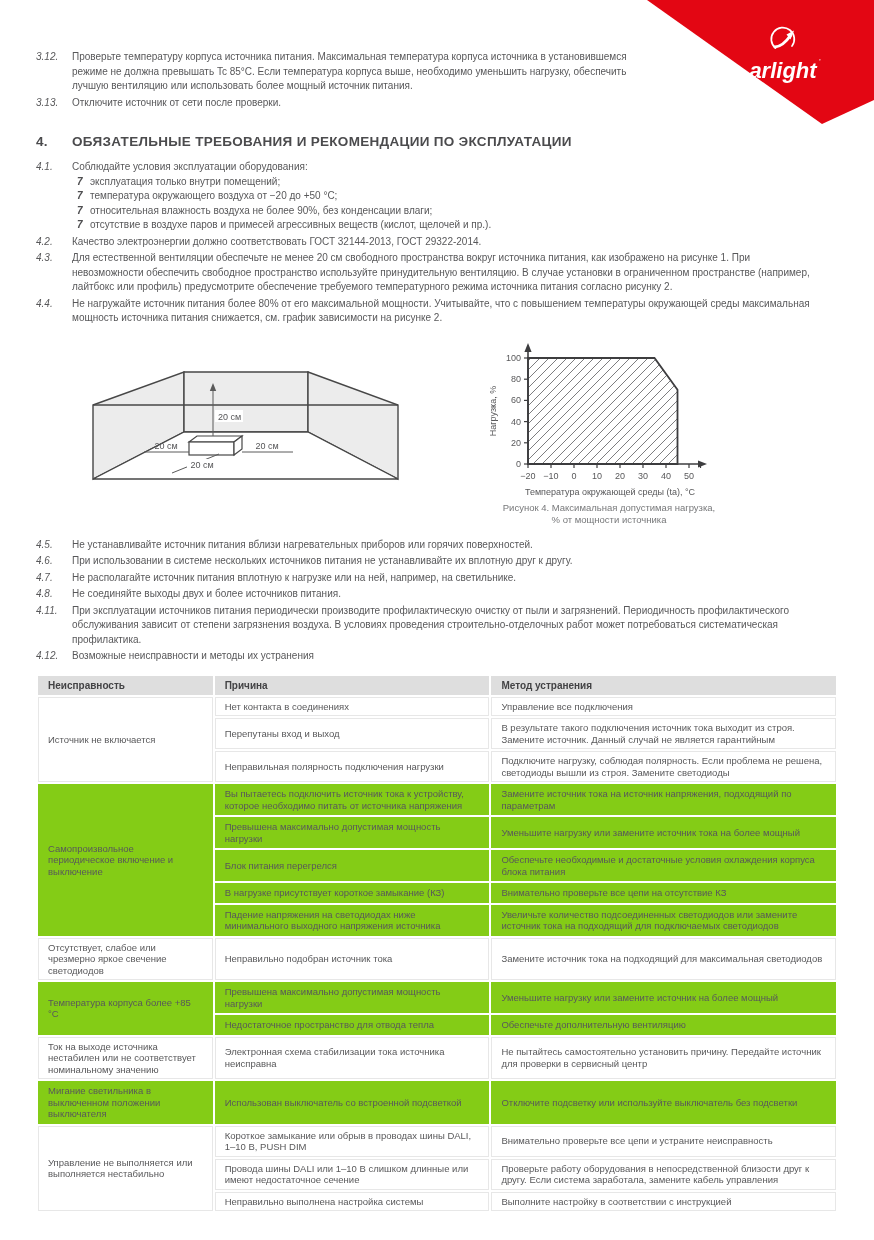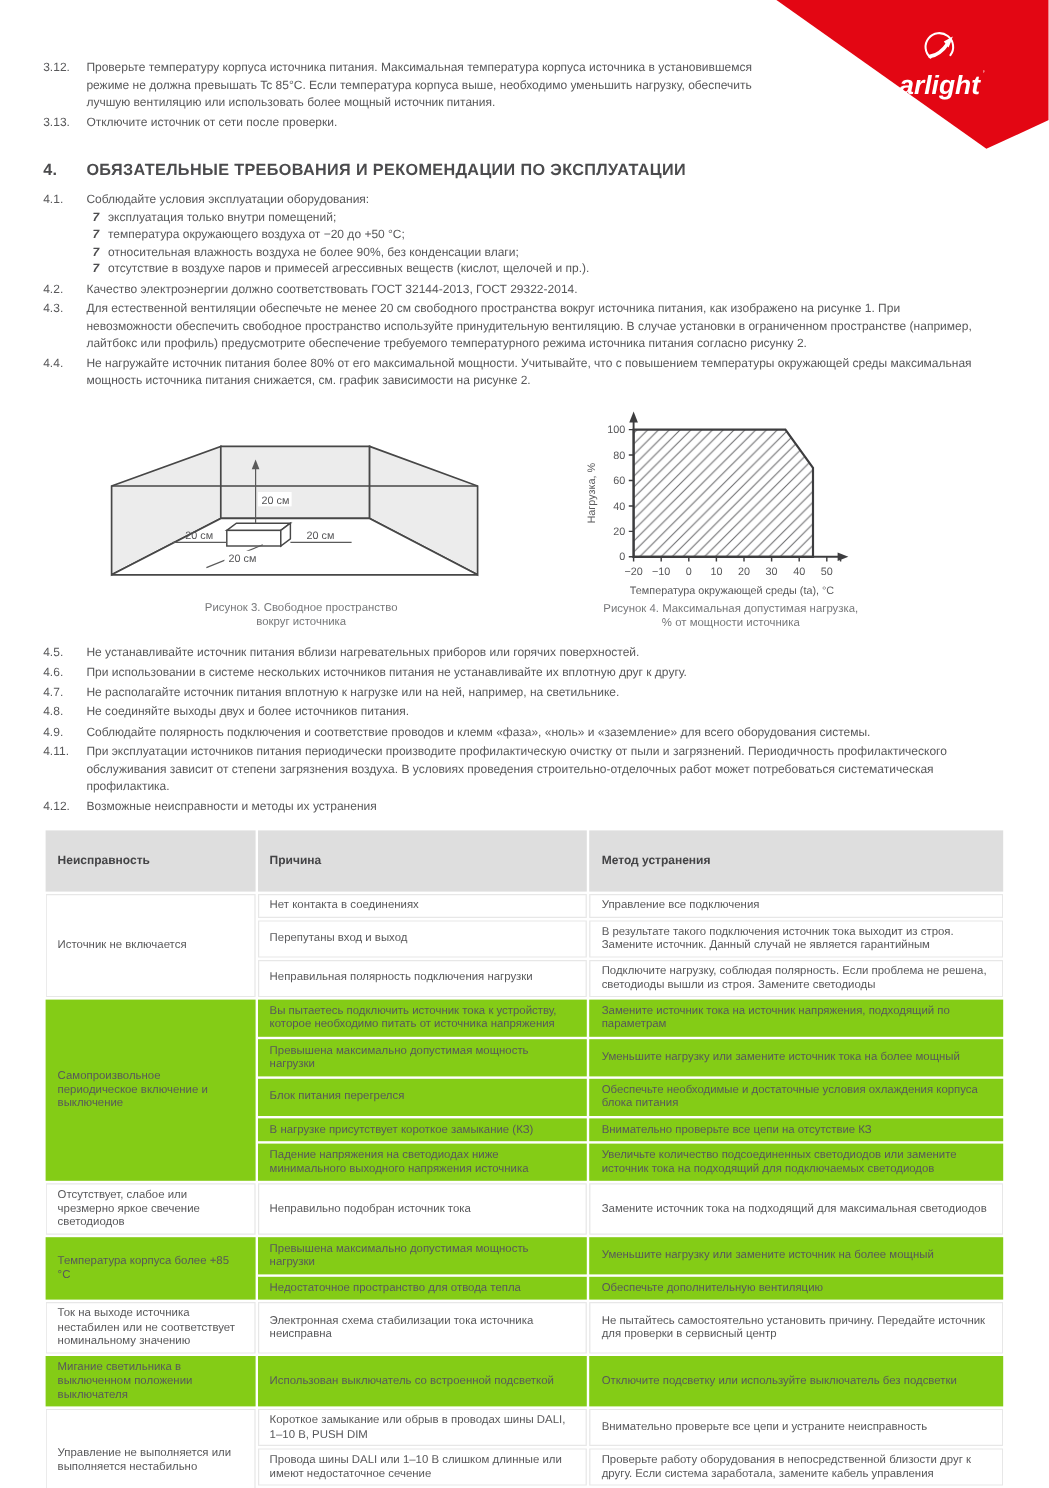--- a/index.html
+++ b/index.html
@@ -6,42 +6,42 @@
   body{
     width:874px;height:1240px;overflow:hidden;position:relative;
     background:#ffffff;color:#58585a;
     font-family:"Liberation Sans","DejaVu Sans",sans-serif;
   }
   .page{padding:50px 36px 0 36px;position:relative;}
   
   .logo{position:absolute;top:0;right:0;width:234px;height:130px;}
   
   .item{display:flex;margin-bottom:2px;}
-  .item .num{flex:0 0 36px;font-size:10px;line-height:14.5px;}
+  .item .num{flex:0 0 36px;font-size:10px;line-height:14.5px;font-style:italic;}
   .item .txt{font-size:10px;line-height:14.5px;}
   .sec3 .txt{max-width:568px;}
   .sec4 .txt{max-width:742px;}
   .bullets{margin-top:0;}
   .bullet{display:flex;}
   .bullet .arr{flex:0 0 13px;margin-left:5px;font-weight:bold;font-style:italic;color:#4d4d4f;font-size:10px;line-height:14.5px;}
   
   .heading{display:flex;margin:24px 0 11px 0;color:#4b4b4d;font-weight:bold;font-size:13.5px;letter-spacing:.3px;}
   .heading .hnum{flex:0 0 36px;}
   
   .figs{display:flex;align-items:flex-start;margin:16px 0 12px 42px;}
   .figblock{text-align:center;}
   .fig3b{width:346px;}
   .fig4b{width:266px;margin-left:52px;}
   .figcap{font-size:9.5px;color:#77787a;line-height:12px;margin-top:9px;}
   .fig4b .figcap{margin-top:2px;}
   svg{display:block;margin:0 auto;}
   svg text{font-family:"Liberation Sans","DejaVu Sans",sans-serif;}
   
   table.tbl{width:100%;border-collapse:separate;border-spacing:2px;margin-top:10px;table-layout:fixed;}
-  .tbl th{background:#dedede;color:#434345;font-size:10px;text-align:left;padding:20px 10px;font-weight:bold;}
+  .tbl th{background:#dedede;color:#434345;font-size:10px;text-align:left;padding:4px 10px;font-weight:bold;}
   .tbl td{font-size:9.5px;line-height:11.5px;color:#58585a;padding:4px 10px;vertical-align:middle;}
   td.g{background:#84cc16;}
   td.w{background:#ffffff;box-shadow:inset 0 0 0 1px #e7e7e7;}
 </style>
 </head>
 <body>
 
 <svg class="logo" viewBox="0 0 234 130">
   <polygon points="7,0 234,0 234,100 182,124" fill="#e30613"></polygon>
   <g>
@@ -139,24 +139,20 @@
           <line x1="156" y1="110" x2="207" y2="110" stroke="#5a5a5a" stroke-width="1"></line>
           <text x="181" y="107" text-anchor="middle" font-size="9" fill="#555557">20 см</text>
         </g>
 
         <g>
           <line x1="86" y1="131" x2="133" y2="112" stroke="#5a5a5a" stroke-width="1"></line>
           <rect x="101" y="117" width="30" height="11" fill="#ffffff"></rect>
           <text x="116" y="126" text-anchor="middle" font-size="9" fill="#555557">20 см</text>
         </g>
       </svg>
-      <div class="figcap">
-        <div>Рисунок 3. Свободное пространство</div>
-        <div>вокруг источника</div>
-      </div>
     </div>
 
     <div class="figblock fig4b">
       <svg width="250" height="158" viewBox="0 0 250 158">
         <defs>
           <pattern id="hatch" width="9" height="9" patternUnits="userSpaceOnUse">
             <path d="M0,9 L9,0 M-2.25,2.25 L2.25,-2.25 M6.75,11.25 L11.25,6.75" stroke="#6e6e70" stroke-width="0.9" fill="none"></path>
           </pattern>
         </defs>
         <g id="chart-dyn">
@@ -218,24 +214,20 @@
       </div>
       <div class="item">
         <span class="num">4.7.</span>
         <div class="txt">Не располагайте источник питания вплотную к нагрузке или на ней, например, на светильнике.</div>
       </div>
       <div class="item">
         <span class="num">4.8.</span>
         <div class="txt">Не соединяйте выходы двух и более источников питания.</div>
       </div>
       <div class="item">
-        <span class="num">4.9.</span>
-        <div class="txt">Соблюдайте полярность подключения и соответствие проводов и клемм «фаза», «ноль» и «заземление» для всего оборудования системы.</div>
-      </div>
-      <div class="item">
         <span class="num">4.11.</span>
         <div class="txt">При эксплуатации источников питания периодически производите профилактическую очистку от пыли и загрязнений. Периодичность профилактического обслуживания зависит от степени загрязнения воздуха. В условиях проведения строительно-отделочных работ может потребоваться систематическая профилактика.</div>
       </div>
       <div class="item">
         <span class="num">4.12.</span>
         <div class="txt">Возможные неисправности и методы их устранения</div>
       </div>
     </div>
 
   <table class="tbl">

